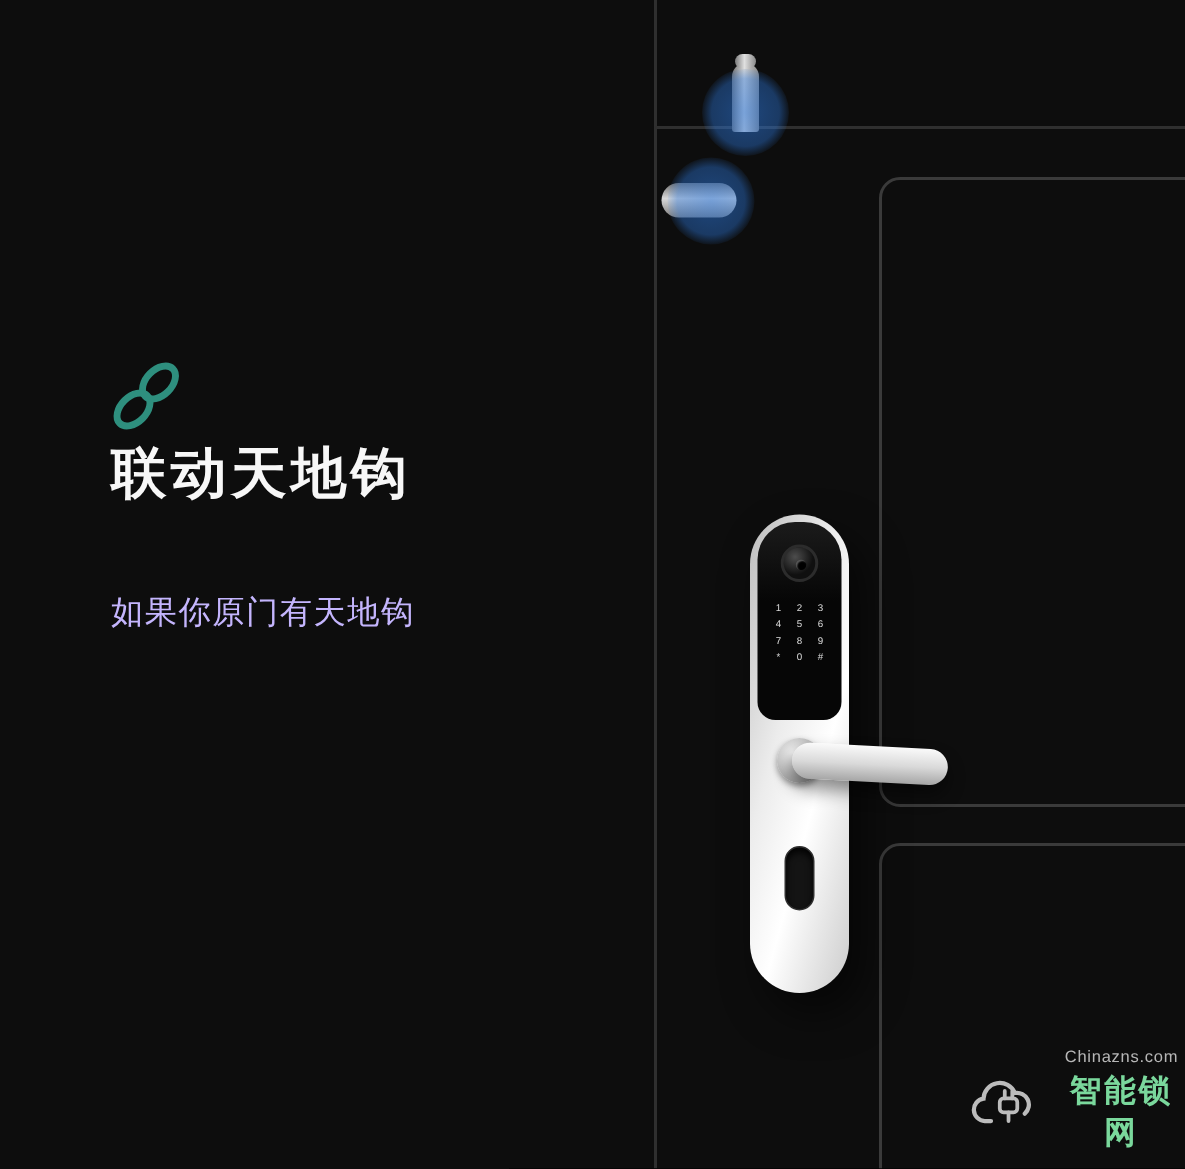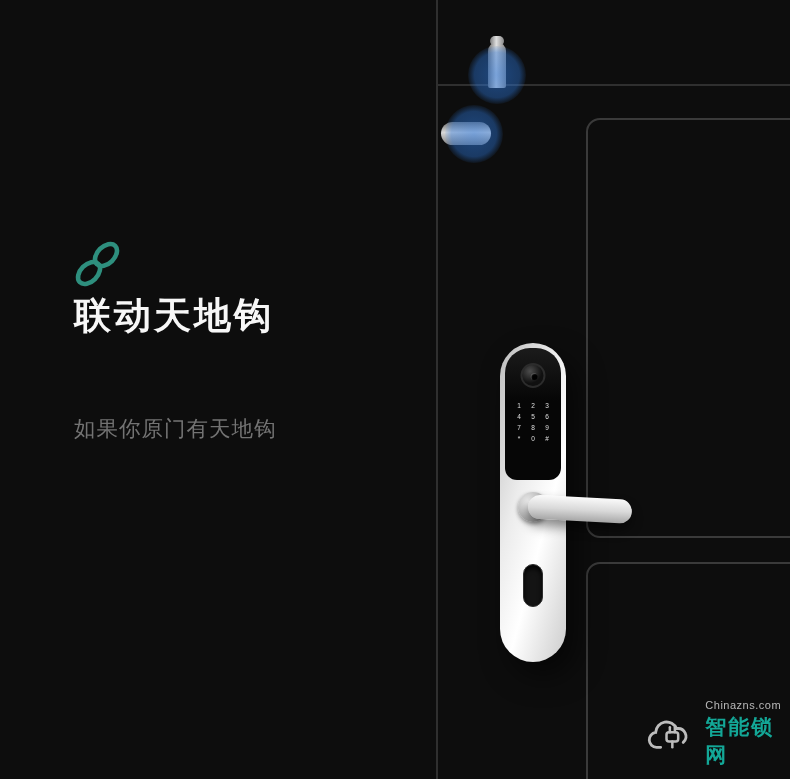--- a/index.html
+++ b/index.html
@@ -26,21 +26,21 @@
     background:linear-gradient(180deg,#6e6e6e,#d8d8d8 45%,#7d7d7d); }
   .glow { position:absolute; width:58px; height:58px; border-radius:50%;
     background:radial-gradient(circle, rgba(45,120,220,0.55) 0%, rgba(45,120,220,0.42) 55%, rgba(45,120,220,0) 74%); }
   #glow-top { left:468px; top:46px; }
   #glow-side { left:445px; top:105px; }
 
   
   #chain-icon { position:absolute; left:72px; top:238px; }
   #headline { position:absolute; left:74px; top:291px; font-size:37px; font-weight:700;
     color:#f7f7f7; letter-spacing:3px; }
-  #body-text { position:absolute; left:74px; top:407px; color:#737373; font-size:21.5px;
+  #body-text { position:absolute; left:74px; top:386px; color:#c4b5fd; font-size:21.5px;
     letter-spacing:1px; line-height:44px; }
 
   
   #lock { position:absolute; left:500px; top:343px; width:66px; height:319px; }
   #lock-body { position:absolute; inset:0; border-radius:33px;
     background:linear-gradient(105deg,#bdbdbd 0%,#ececec 38%,#ffffff 62%,#cccccc 100%);
     box-shadow:10px 14px 28px rgba(0,0,0,0.55); }
   #lock-face { position:absolute; left:5px; top:5px; width:56px; height:132px;
     border-radius:25px 25px 12px 12px;
     background:linear-gradient(180deg,#1b1b1b,#060606 40%); }
@@ -58,24 +58,24 @@
     box-shadow:0 2px 4px rgba(0,0,0,0.4); }
   #lever { position:absolute; left:28px; top:152px; width:104px; height:24px; border-radius:12px;
     background:linear-gradient(180deg,#fafafa,#d9d9d9 52%,#a6a6a6);
     transform:rotate(3deg); transform-origin:10px 12px;
     box-shadow:0 7px 12px rgba(0,0,0,0.45); }
   #keyhole { position:absolute; left:23px; top:221px; width:20px; height:43px; border-radius:10px;
     background:#141414; border:1px solid #2e2e2e; box-shadow:inset 0 3px 5px rgba(0,0,0,0.9); }
 
   
   #watermark { position:absolute; left:644px; top:699px; display:flex; gap:8px;
-    align-items:center; opacity:0.9; }
+    align-items:center; opacity:0.9;text-align:center; }
   #wm-text { display:flex; flex-direction:column; }
   #wm-domain { font-size:11px; color:#c9c9c9; letter-spacing:0.5px; }
-  #wm-brand { font-size:21px; font-weight:700; color:#14b8a6; letter-spacing:2px; margin-top:2px; }
+  #wm-brand { font-size:21px; font-weight:700; color:#86efac; letter-spacing:2px; margin-top:2px; }
 </style>
 </head>
 <body>
 
 <div id="canvas">
 
   <div id="v-line" class="frame-line"></div>
   <div id="h-line" class="frame-line"></div>
   <div id="panel-top" class="door-panel"></div>
   <div id="panel-bottom" class="door-panel"></div>

